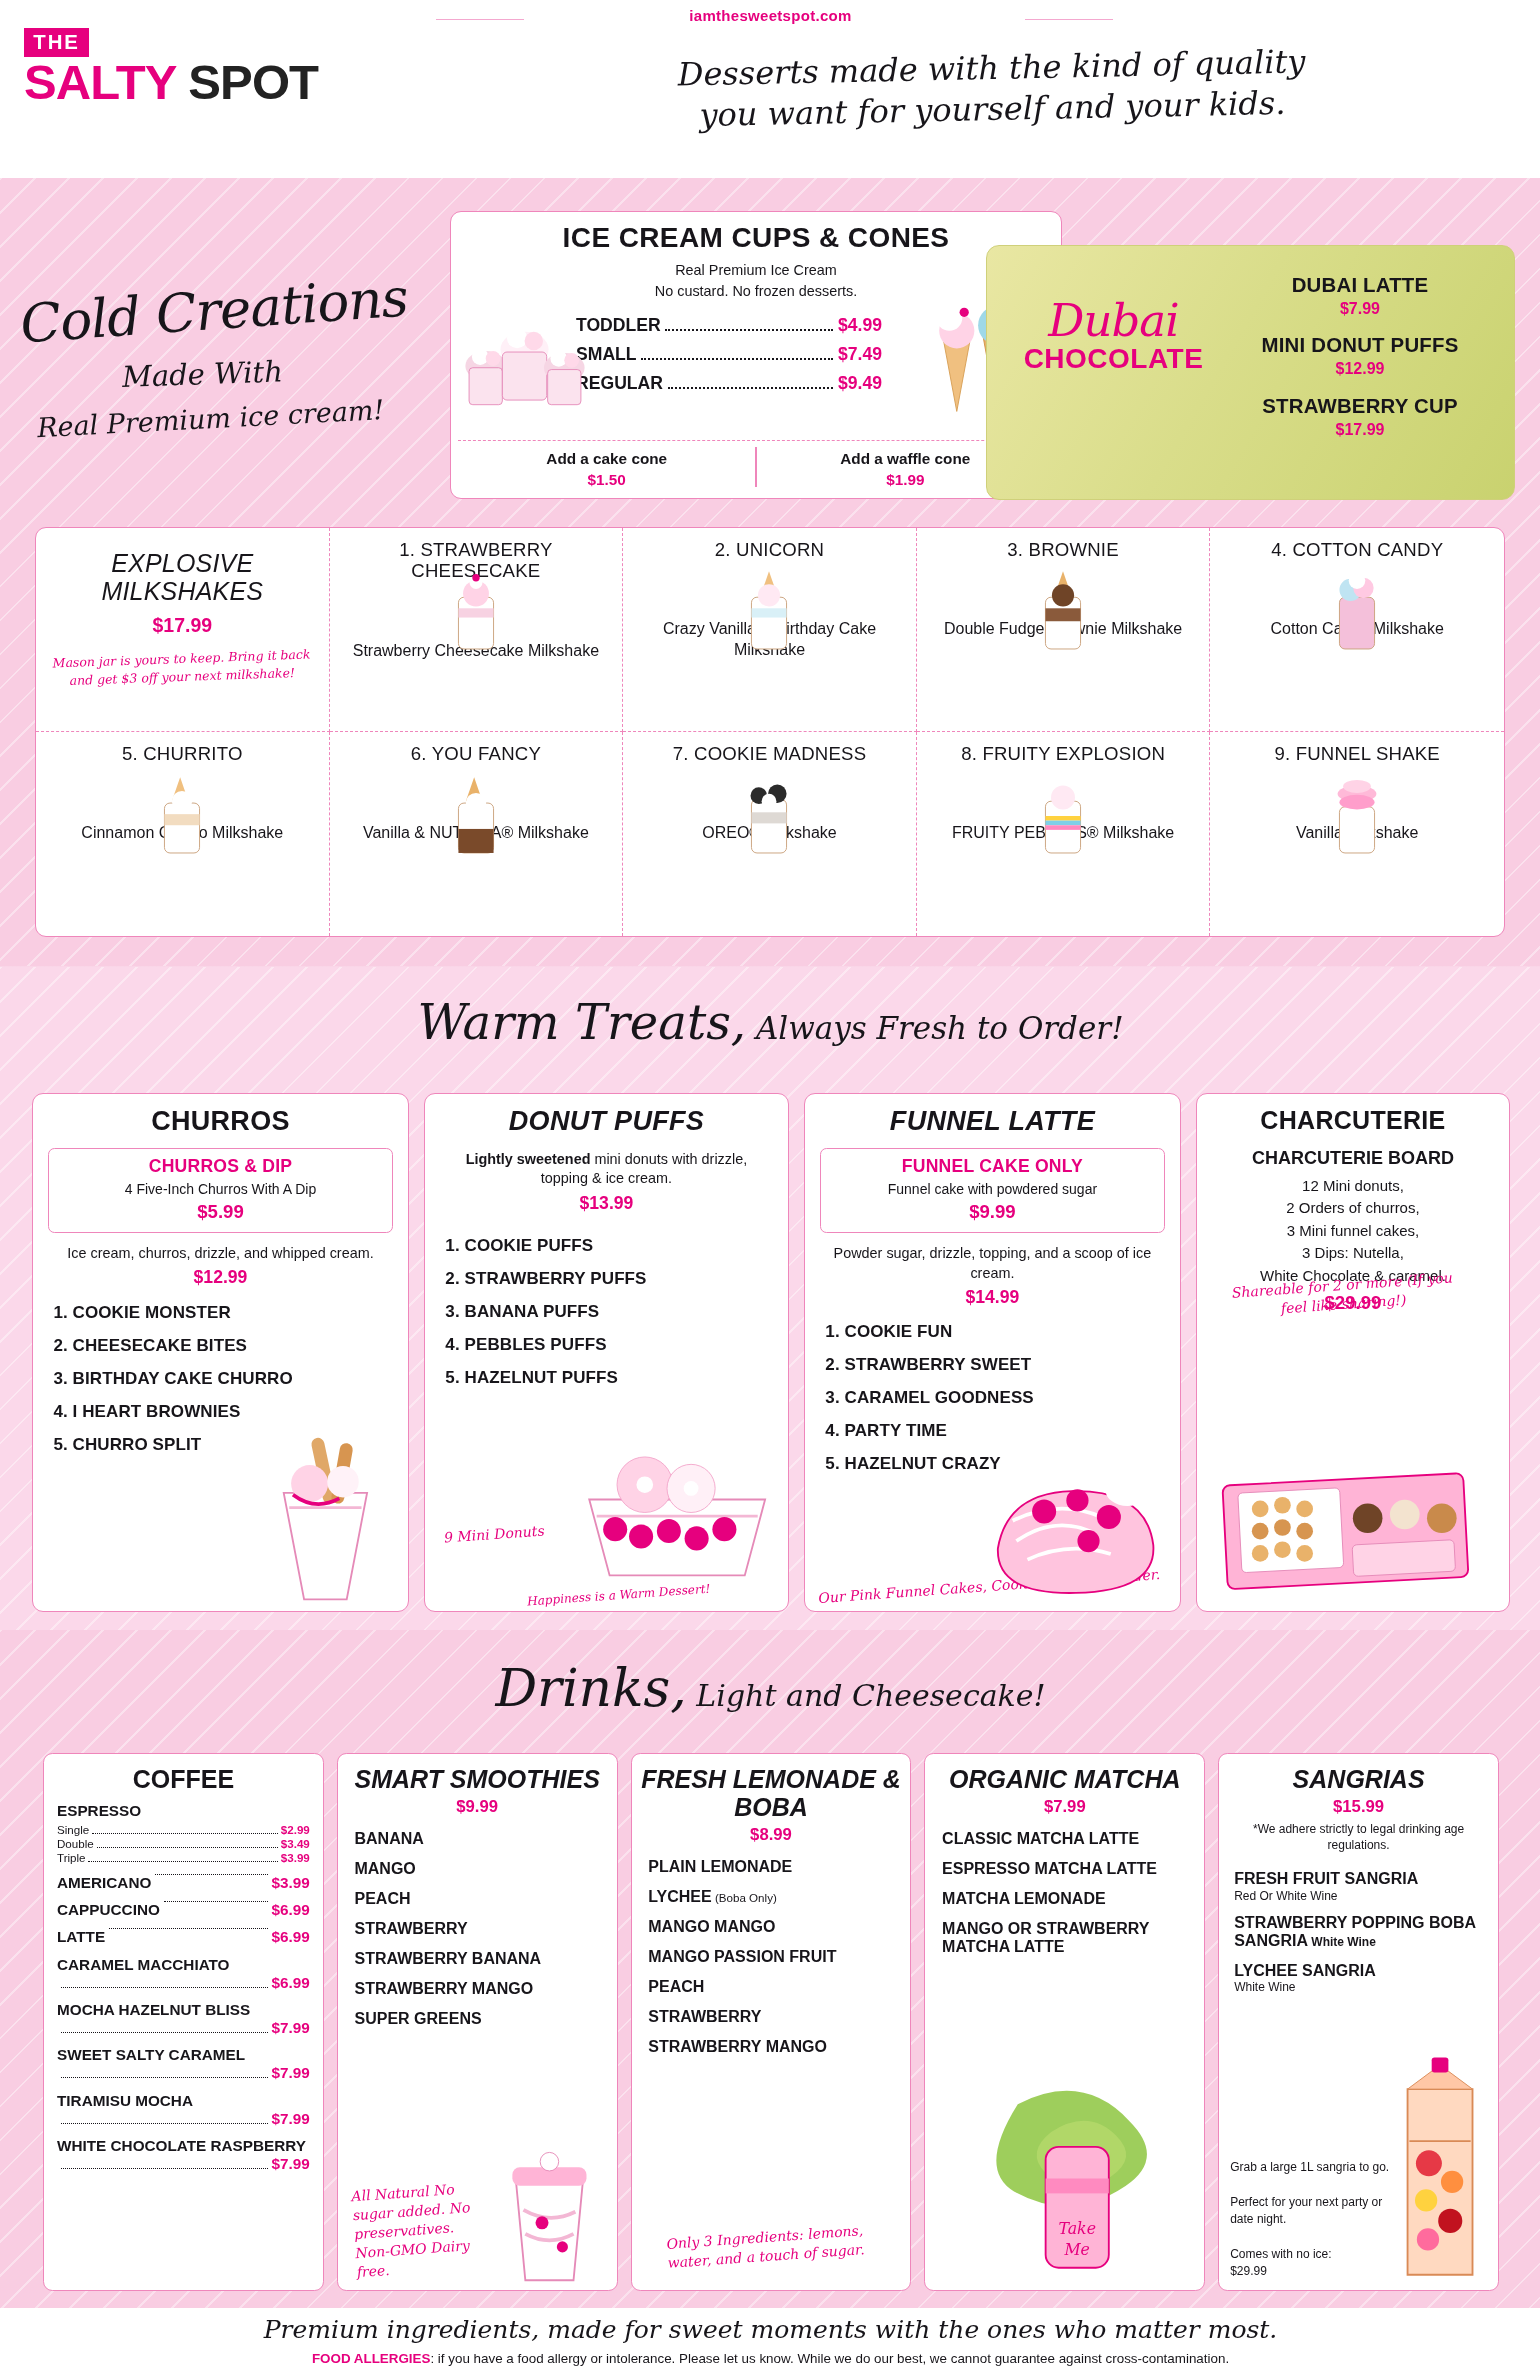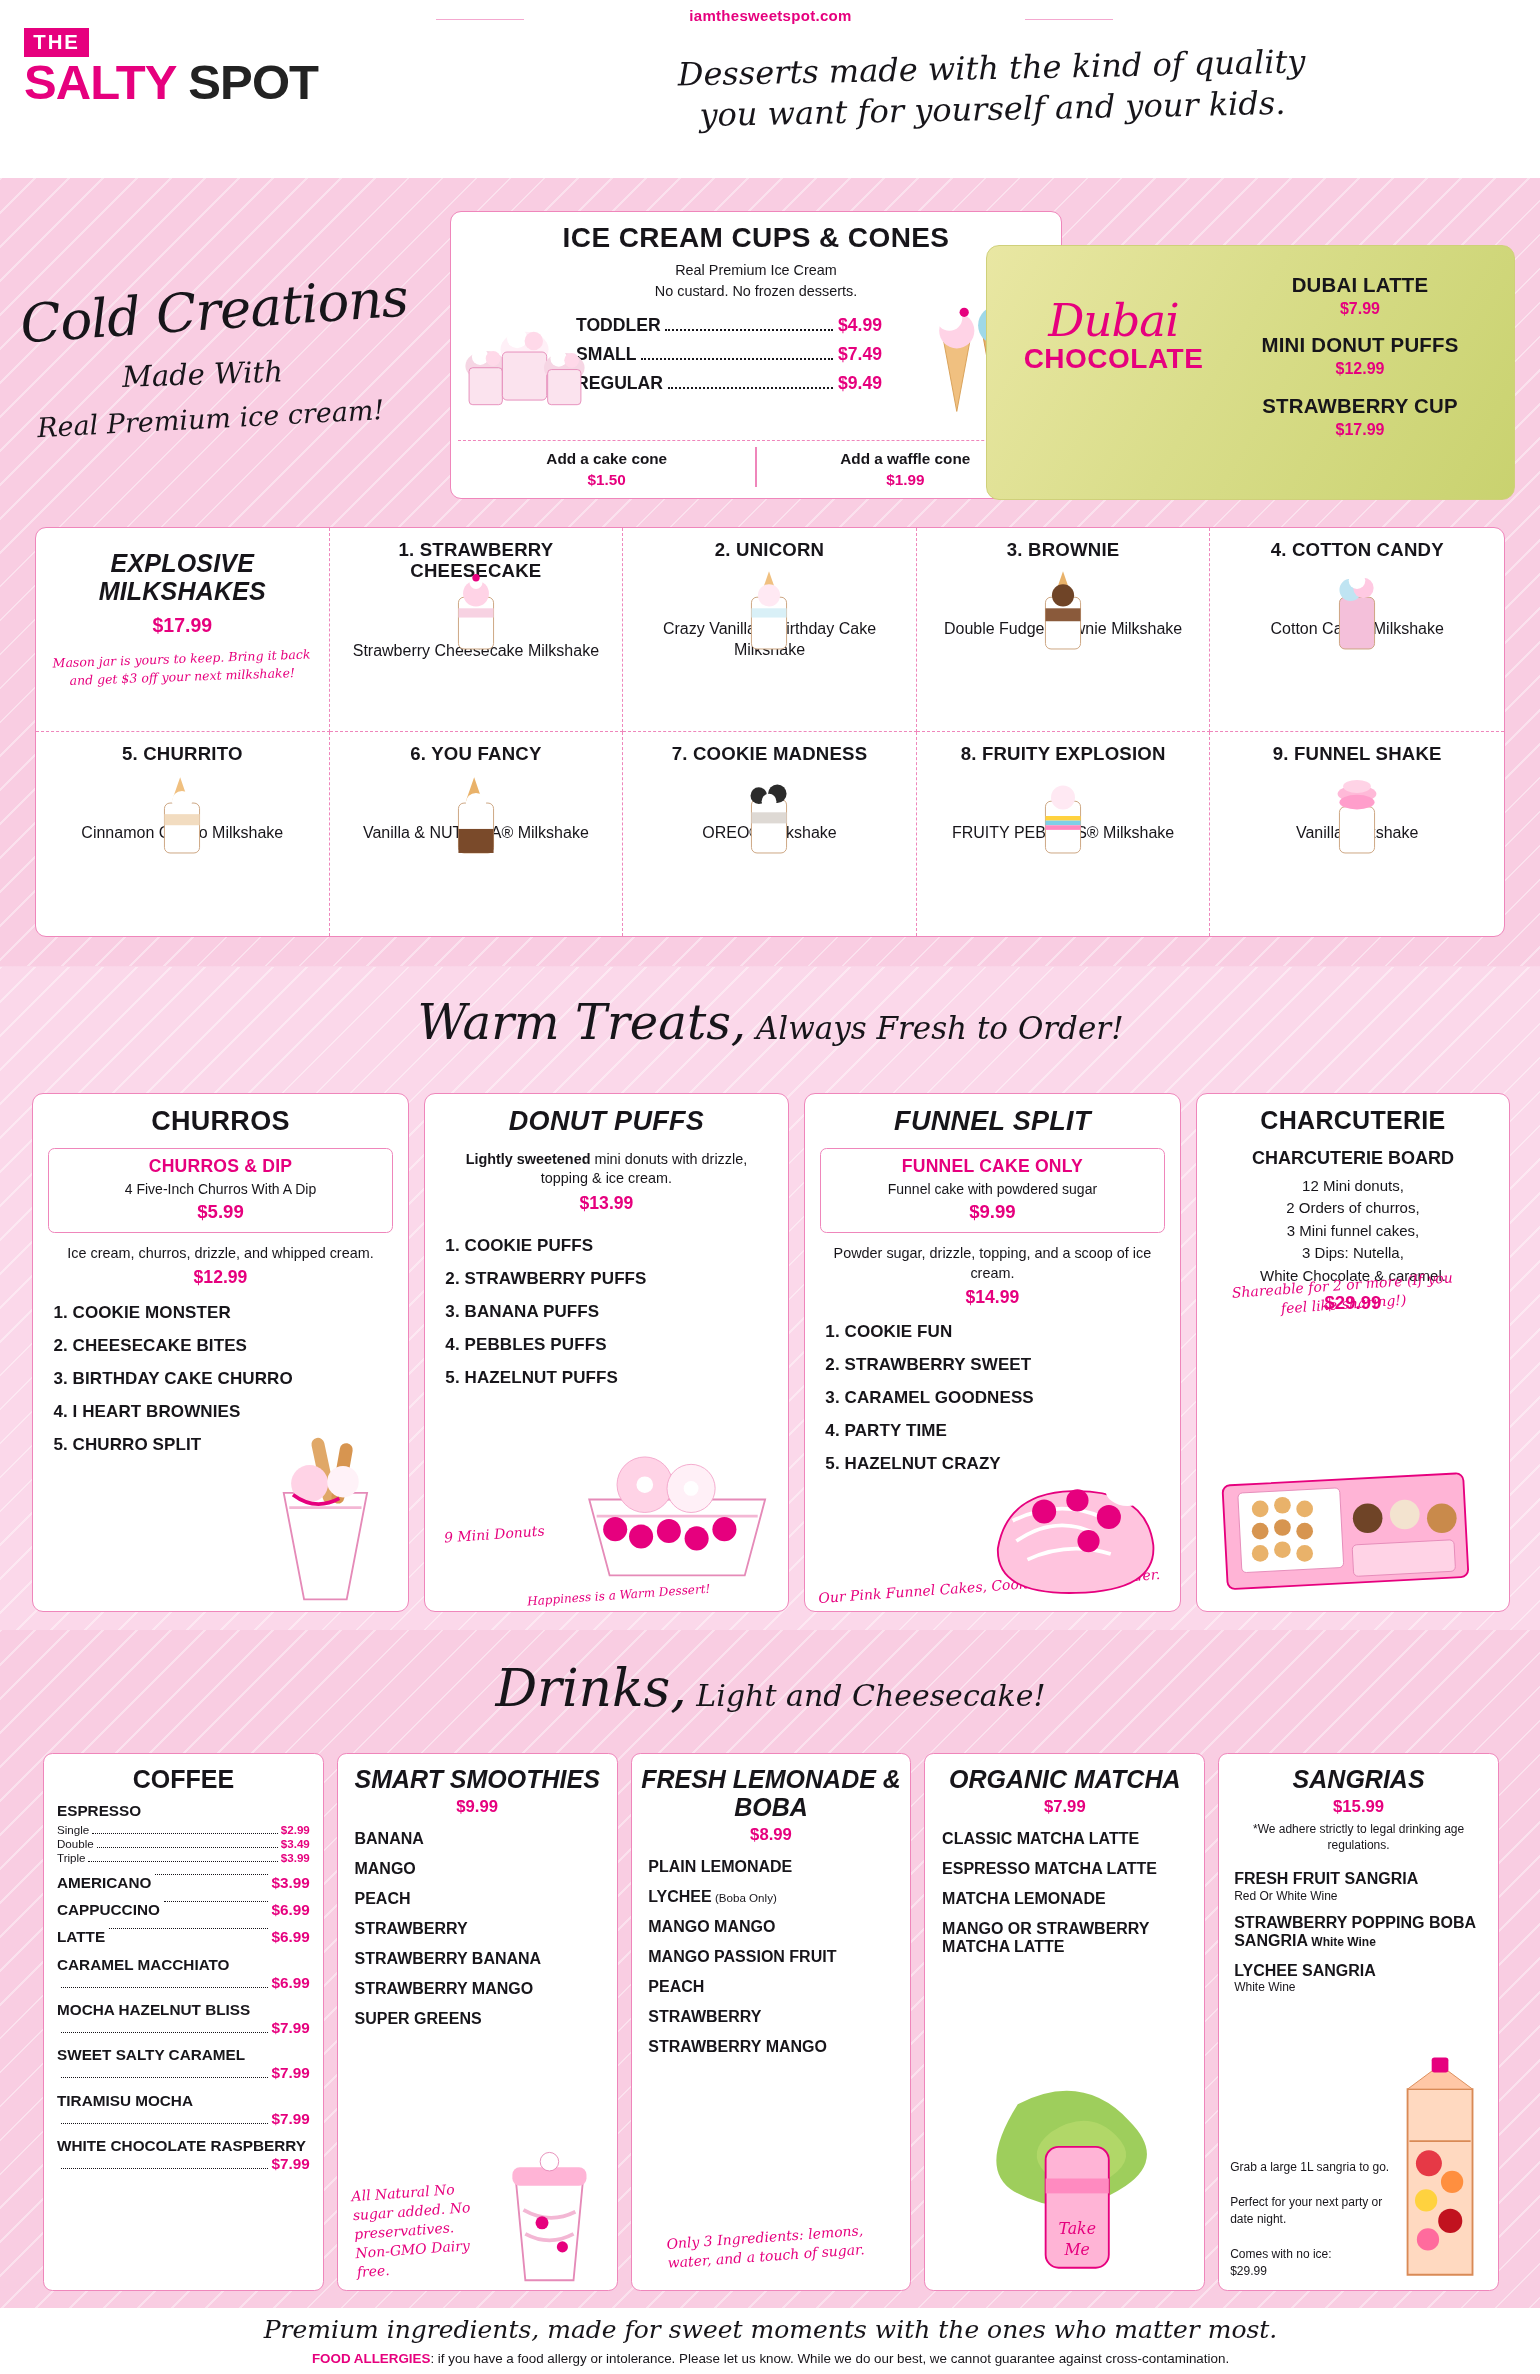--- a/index.html
+++ b/index.html
@@ -73,21 +73,21 @@
   .dubai-item { margin-bottom:16.7px; }
   .dubai-item .nm { font-size:20.4px; font-weight:bold; color:#17151a; letter-spacing:0.2px; }
   .dubai-item .pr { font-size:16px; font-weight:bold; color:#e6007e; margin-top:2.8px; }
 
   
   .shake-card { left:35px; top:527px; width:1470px; height:410px; }
   .shake-grid { position:absolute; inset:0; display:grid; grid-template-columns: repeat(5, 1fr); grid-template-rows: 1fr 1fr; }
   .shake-cell { position:relative; padding:11px 7.4px; border-right:1.9px dashed #ef86bb; border-bottom:1.9px dashed #ef86bb; }
   .shake-cell:nth-child(5n) { border-right:none; }
   .shake-cell:nth-child(n+6) { border-bottom:none; }
-  .shake-cell .tt { text-align:center; font-size:18.6px; font-weight:bold; color:#17151a; line-height:1.15; letter-spacing:0.2px; }
+  .shake-cell .tt { text-align:center; font-size:18.6px; font-weight:normal; color:#17151a; line-height:1.15; letter-spacing:0.2px; }
   .shake-cell .dd { text-align:center; font-size:16px; color:#17151a; line-height:1.3; margin-top:59px; }
   .shake-cell.intro .tt { font-family:"Liberation Sans",sans-serif; font-style:italic; font-size:25px; line-height:1.1; margin-top:11px; }
   .shake-cell.intro .price { text-align:center; color:#e6007e; font-weight:bold; font-size:19.5px; margin-top:9.3px; }
   .shake-cell.intro .note { font-family:"DejaVu Serif",serif; font-style:italic; font-size:12.5px; color:#e6007e; text-align:center; margin-top:13px; line-height:1.4; transform:rotate(-2deg); }
   .jar { position:absolute; left:50%; transform:translateX(-50%); top:43px; width:61px; height:82px; }
 
   
   .warm-title { position:absolute; left:0; right:0; top:994px; text-align:center; }
   .warm-title .w1 { font-family:"DejaVu Serif",serif; font-style:italic; font-size:48px; color:#17151a; }
   .warm-title .w2 { font-family:"DejaVu Serif",serif; font-style:italic; font-size:31px; color:#17151a; }
@@ -443,21 +443,21 @@
         <circle cx="120" cy="66" r="8" fill="#fff"></circle>
         <circle cx="38" cy="110" r="13" fill="#e6007e"></circle>
         <circle cx="66" cy="118" r="13" fill="#e6007e"></circle>
         <circle cx="96" cy="112" r="13" fill="#e6007e"></circle>
         <circle cx="126" cy="120" r="13" fill="#e6007e"></circle>
         <circle cx="156" cy="110" r="13" fill="#e6007e"></circle>
       </svg>
     </div>
 
     <div class="warm-col col-funnel">
-      <div class="col-h">FUNNEL SPLIT</div>
+      <div class="col-h">FUNNEL LATTE</div>
       <div class="pink-box">
         <div class="b1">FUNNEL CAKE ONLY</div>
         <div class="b2">Funnel cake with powdered sugar</div>
         <div class="b3">$9.99</div>
       </div>
       <div class="sub-block">
         <span>Powder sugar, drizzle, topping, and a scoop of ice cream.</span>
         <span class="pr">$14.99</span>
       </div>
       <ul class="num-list">

